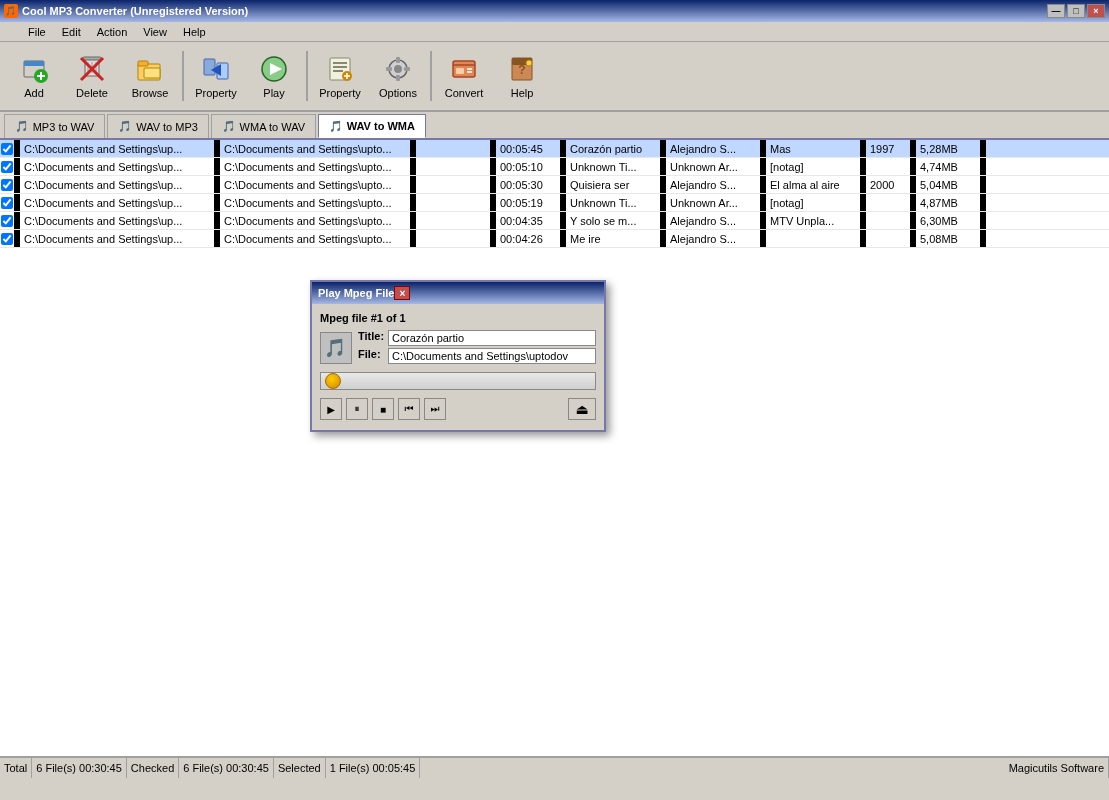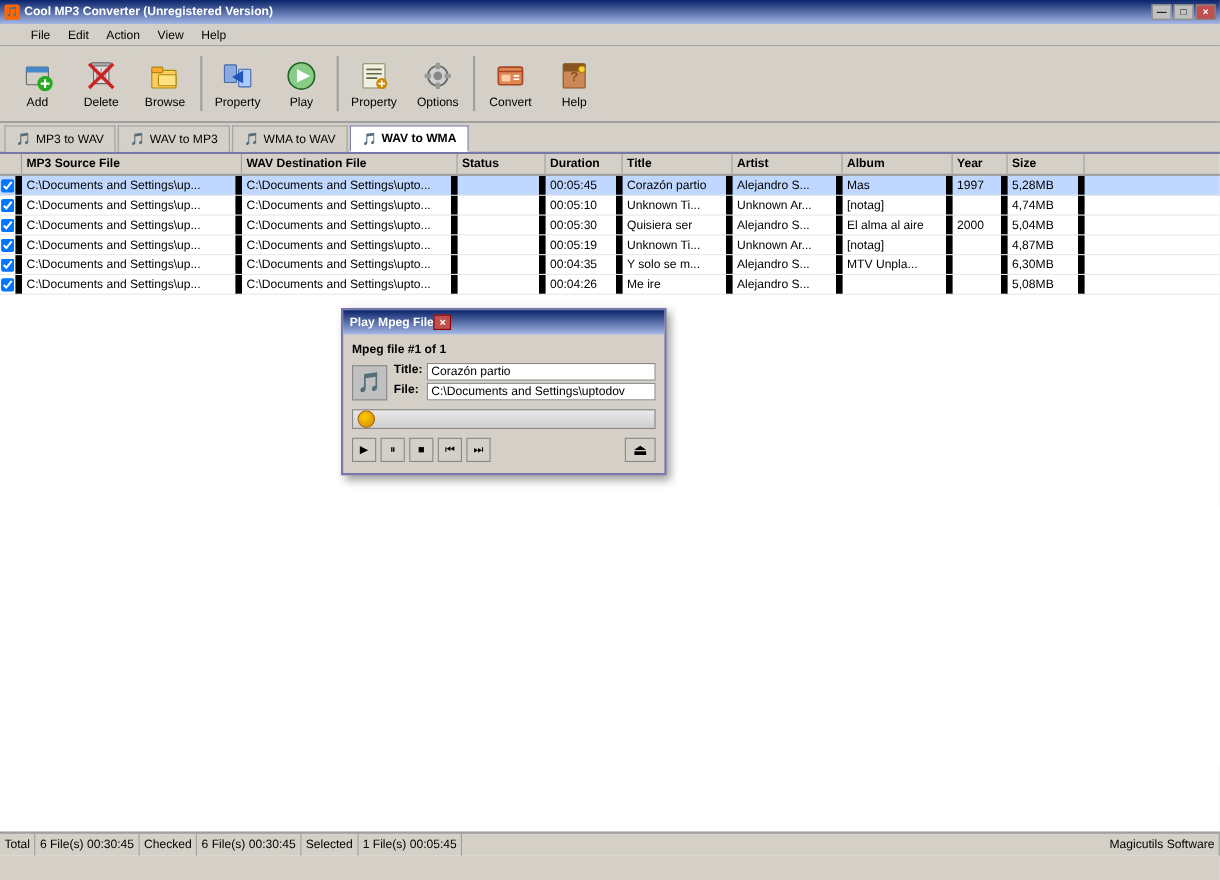--- a/index.html
+++ b/index.html
@@ -467,32 +467,20 @@
   <div class="tab active">
     <span>🎵</span>
     <span>WAV to WMA</span>
   </div>
 </div>
 
 <div class="main-content">
 
   <div class="file-list-area">
 
-    <div class="column-header">
-      <div class="col-header" style="width:20px; min-width:20px;"></div>
-      <div class="col-header w-source">MP3 Source File</div>
-      <div class="col-header w-dest">WAV Destination File</div>
-      <div class="col-header w-status">Status</div>
-      <div class="col-header w-duration">Duration</div>
-      <div class="col-header w-title">Title</div>
-      <div class="col-header w-artist">Artist</div>
-      <div class="col-header w-album">Album</div>
-      <div class="col-header w-year">Year</div>
-      <div class="col-header w-size">Size</div>
-    </div>
 
     <div id="file-rows">
         <div class="file-row" style="background: rgb(192, 216, 255);">
       <div class="file-cell checkbox-cell">
         <input type="checkbox" checked="" style="margin: 0px; width: 12px; height: 12px;">
       </div>
       <div class="file-cell w-source">C:\Documents and Settings\up...</div>
       <div class="file-cell w-dest">C:\Documents and Settings\upto...</div>
       <div class="file-cell w-status"></div>
       <div class="file-cell w-duration">00:05:45</div>

